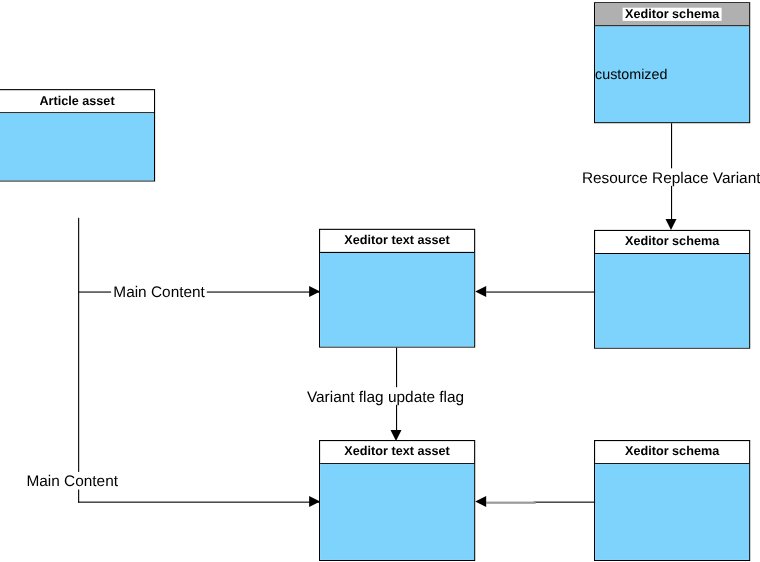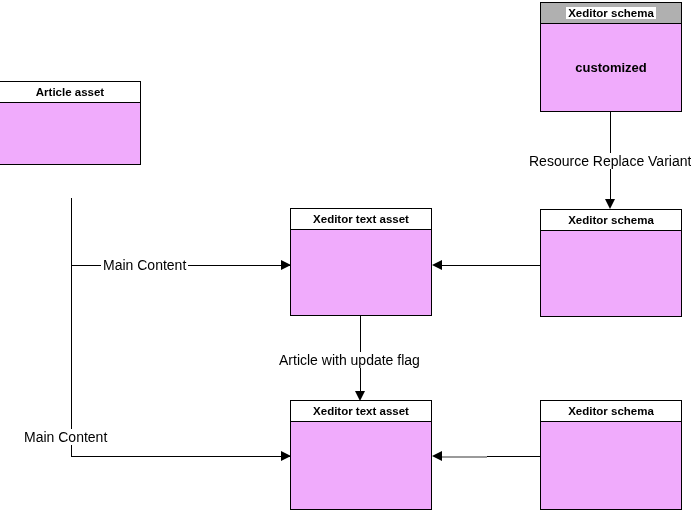--- a/index.html
+++ b/index.html
@@ -42,23 +42,22 @@
   }
   .node-header.shaded .hdr-text {
     background: #ffffff;
     padding: 0 2px;
   }
   .node-body {
     flex: 1 1 auto;
     position: relative;
     display: flex;
     align-items: flex-start;
-    justify-content: center;
-    background: #f0abfc;
-    font-weight: bold;
+    justify-content: flex-start;
+    background: #7dd3fc;
   }
   .node-body .body-text {
     font-size: 13px;
     color: #000000;
     white-space: nowrap;
   }
 
   
   .hline {
     position: absolute;
@@ -154,21 +153,21 @@
   <div class="arrow left" style="left:432px; top:260px;"></div>
 
   <div class="vline" style="left:71px; top:198px; height:259px;"></div>
 
   <div class="hline" style="left:71px; top:265px; width:219px;"></div>
   <div class="arrow right" style="left:281px; top:260px;"></div>
   <div class="edge-label" style="left:101px; top:257px;">Main Content</div>
 
   <div class="vline" style="left:360px; top:316px; height:79px;"></div>
   <div class="arrow down" style="left:355px; top:391px;"></div>
-  <div class="edge-label" style="left:277px; top:352px;">Article with update flag</div>
+  <div class="edge-label" style="left:277px; top:352px;">Variant flag update flag</div>
 
   <div class="node" style="left:290px; top:400px; width:142px; height:110px;">
     <div class="node-header">
       <span class="hdr-text">Xeditor text asset</span>
     </div>
     <div class="node-body">
       <span class="body-text" style="margin-top:24px;"></span>
     </div>
   </div>
 

